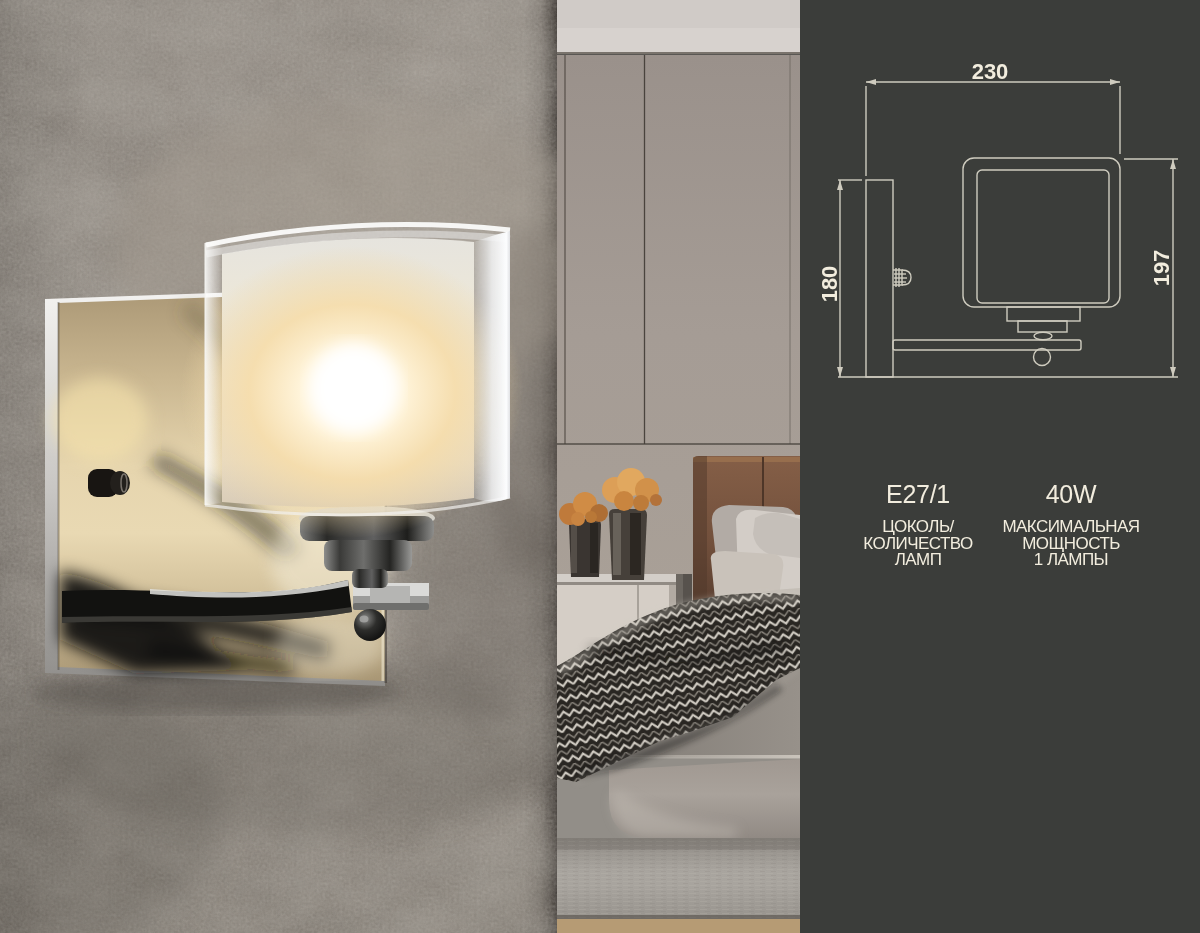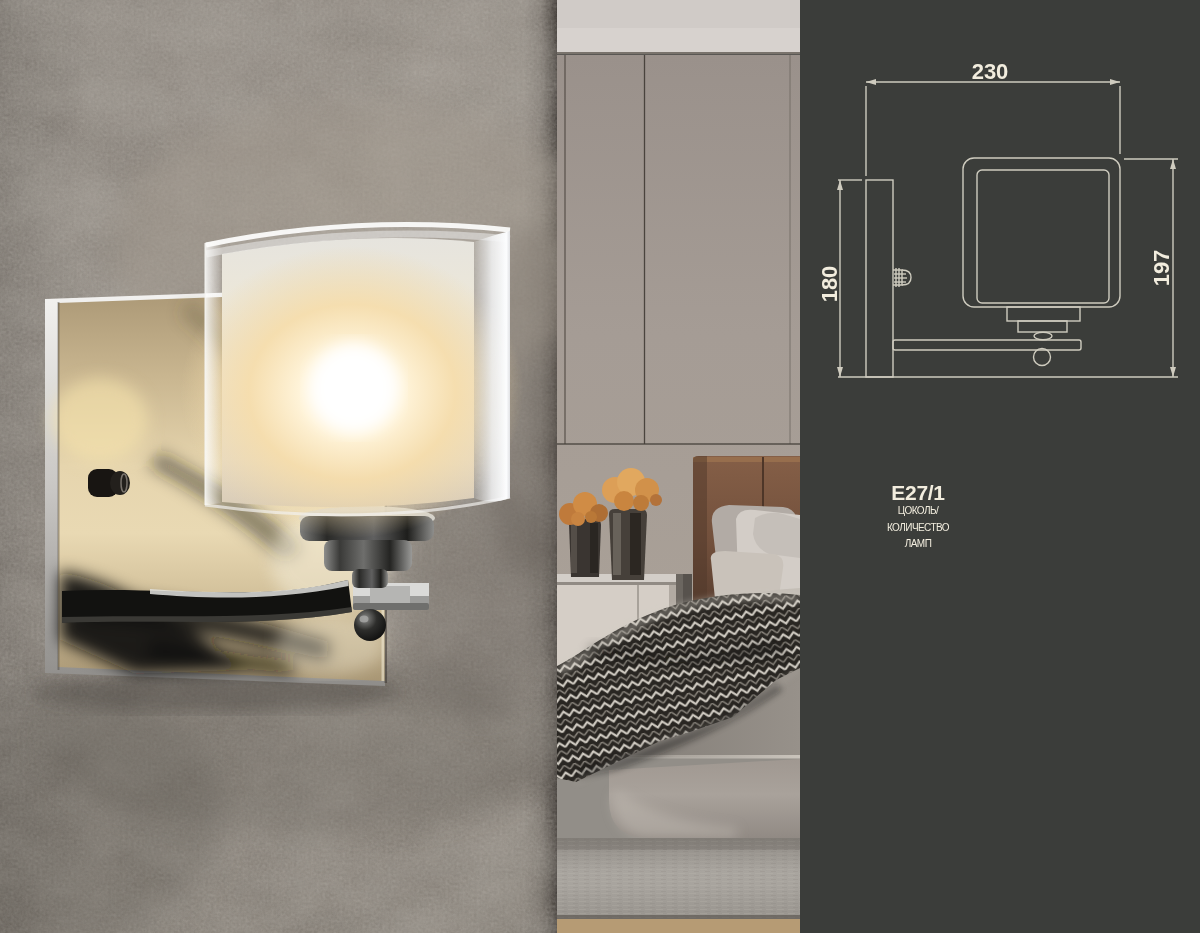--- a/index.html
+++ b/index.html
@@ -1,21 +1,21 @@
 <!DOCTYPE html>
 <html><head>
 <meta charset="utf-8">
 <style>
   html,body{margin:0;padding:0;width:1200px;height:933px;overflow:hidden;
     font-family:"Liberation Sans",sans-serif;background:#3b3d3a;}
   #stage{position:absolute;left:0;top:0;width:1200px;height:933px;border-radius:11px;}
   .abs{position:absolute;}
   .spec{color:#f2edde;text-align:center;}
-  .big{font-weight:bold;font-size:21px;line-height:1;letter-spacing:-0.3px;}
-  .sub{font-size:10px;line-height:16.5px;letter-spacing:-0.55px;margin-top:0;}
+  .big{font-weight:normal;font-size:25px;line-height:1;letter-spacing:-0.3px;}
+  .sub{font-size:17px;line-height:16.5px;letter-spacing:-0.55px;margin-top:12px;}
 </style>
 </head>
 <body>
 <div id="stage">
 
   <svg class="abs" style="left:0;top:0" width="557" height="933" viewBox="0 0 557 933">
     <defs>
       <linearGradient id="wallv" x1="0" y1="0" x2="0" y2="1">
         <stop offset="0" stop-color="#87817a"></stop>
         <stop offset="0.35" stop-color="#8b857e"></stop>
@@ -359,14 +359,18 @@
       <text x="190" y="79">230</text>
       <text x="37" y="284" transform="rotate(-90 37 284)">180</text>
       <text x="369" y="268" transform="rotate(-90 369 268)">197</text>
     </g>
   </svg>
 
   <div class="abs spec" style="left:838px;top:482px;width:160px">
     <div class="big">E27/1</div>
     <div class="sub">ЦОКОЛЬ/<br>КОЛИЧЕСТВО<br>ЛАМП</div>
   </div>
+  <div class="abs spec" style="left:990px;top:482px;width:162px">
+    <div class="big">40W</div>
+    <div class="sub">МАКСИМАЛЬНАЯ<br>МОЩНОСТЬ<br>1 ЛАМПЫ</div>
+  </div>
 
 </div>
 
 </body></html>

